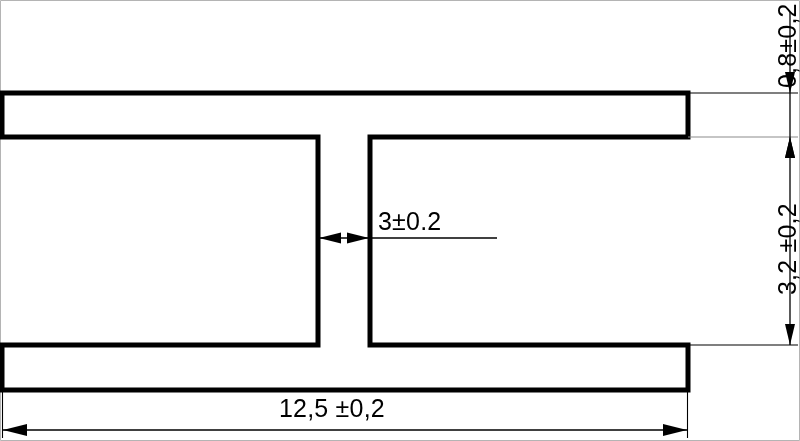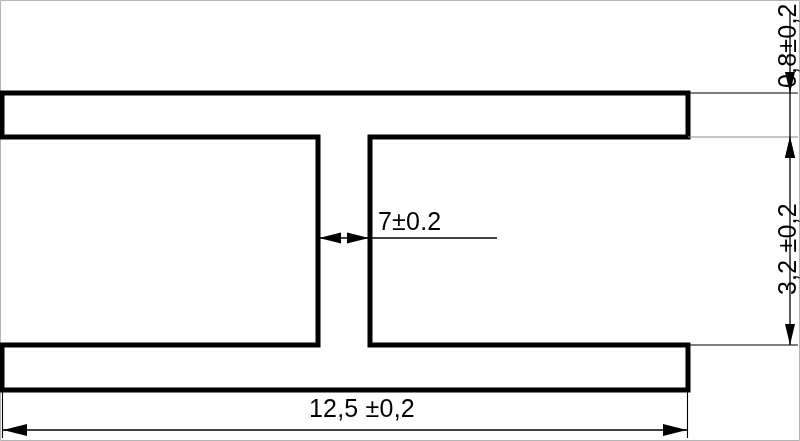--- a/index.html
+++ b/index.html
@@ -149,17 +149,17 @@
 
       <polygon class="arrow-head" points="687,430 663,424 663,436"></polygon>
     </g>
 
   </svg>
 
   <div class="dim-text rot90" style="left:775px; top:88px;">0,8±0,2</div>
 
   <div class="dim-text rot90" style="left:775px; top:295px;">3,2 ±0,2</div>
 
-  <div class="dim-text" style="left:378px; top:209px;">7±0.2</div>
+  <div class="dim-text" style="left:378px; top:209px;">3±0.2</div>
 
-  <div class="dim-text" style="left:309px; top:396px;">12,5 ±0,2</div>
+  <div class="dim-text" style="left:279px; top:396px;">12,5 ±0,2</div>
 
 </div>
 
 </body></html>

